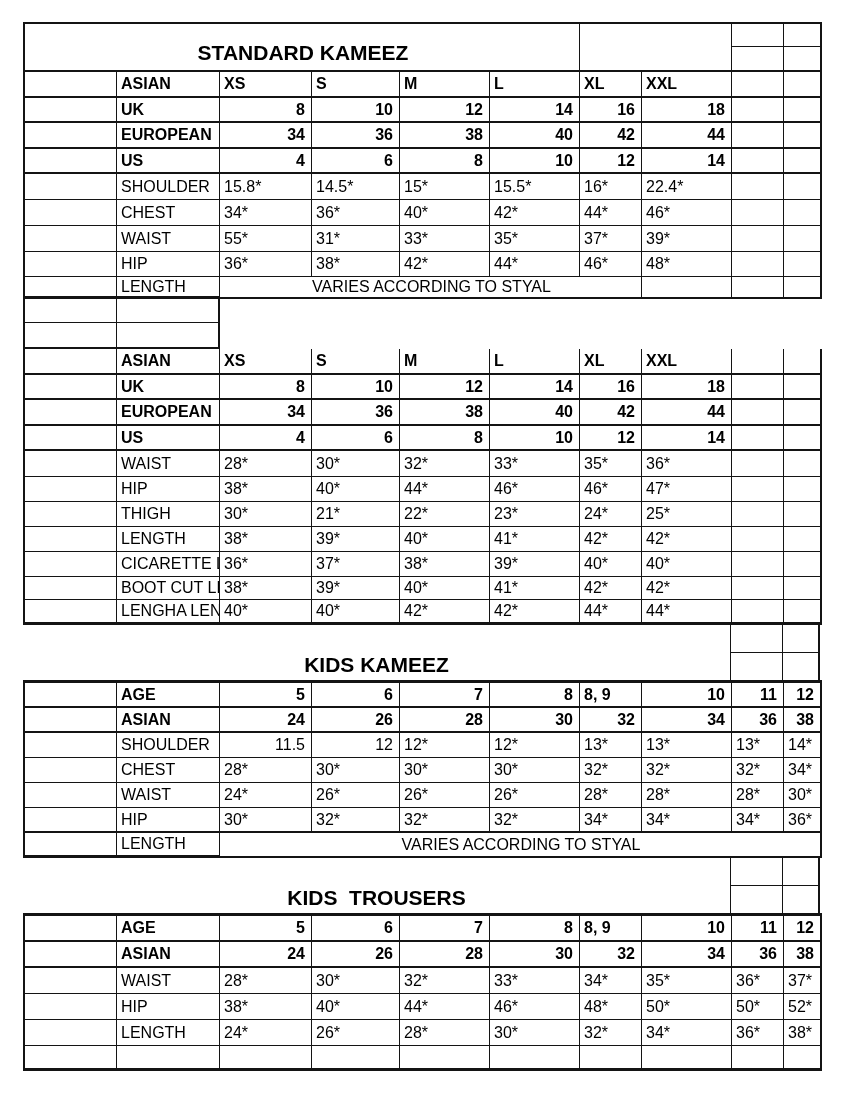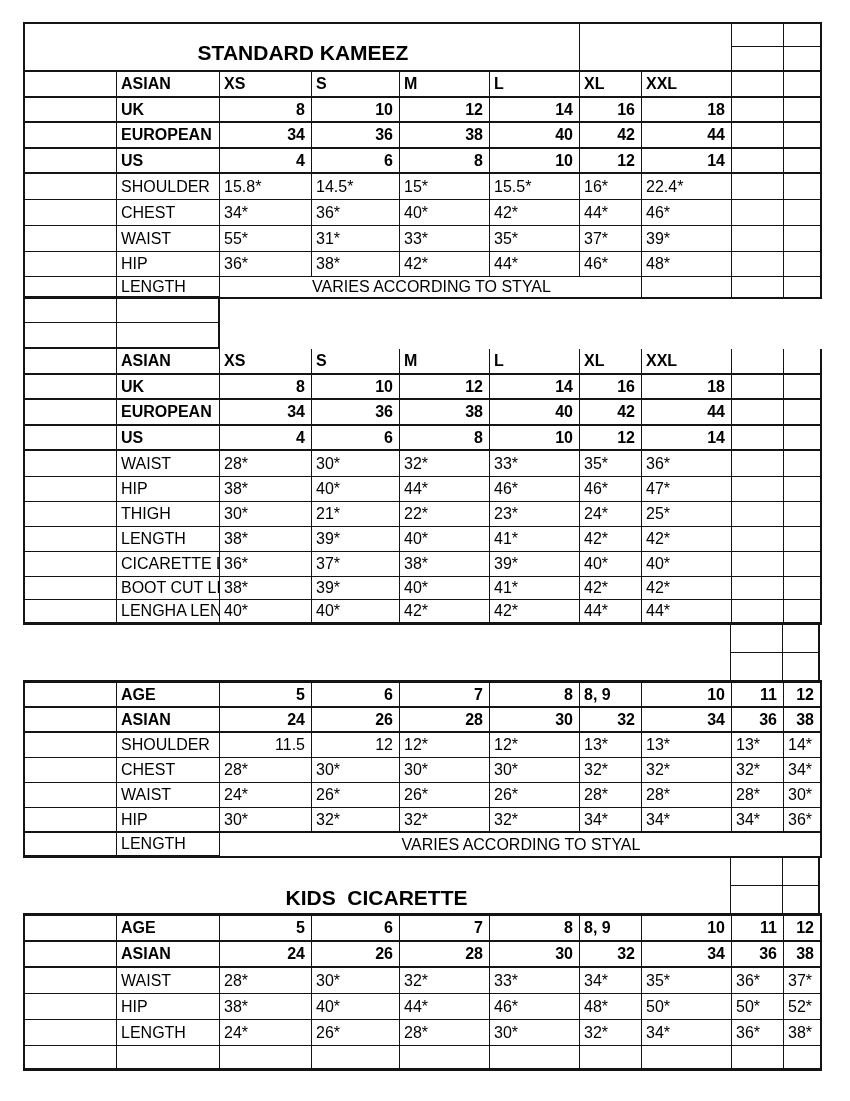--- a/index.html
+++ b/index.html
@@ -292,20 +292,21 @@
         <div class="cell" style="border-bottom-width: 3px;">40*</div>
         <div class="cell" style="border-bottom-width: 3px;">42*</div>
         <div class="cell" style="border-bottom-width: 3px;">42*</div>
         <div class="cell" style="border-bottom-width: 3px;">44*</div>
         <div class="cell" style="border-bottom-width: 3px;">44*</div>
         <div class="cell" style="border-bottom-width: 3px;"></div>
         <div class="cell lastcol" style="border-bottom-width: 3px;"></div>
       </div>
     </div>
     <div class="gap-band" style="height: 55px;">
+      <div class="gap-title">KIDS KAMEEZ</div>
       <div class="mini-grid">
         <div class="mini-cell">
           <div class="mini-half"></div>
         </div>
         <div class="mini-cell last">
           <div class="mini-half"></div>
         </div>
       </div>
     </div>
     <div class="size-table thick-top">
@@ -381,21 +382,21 @@
         <div class="cell" style="border-bottom-width: 2.2px;">34*</div>
         <div class="cell lastcol" style="border-bottom-width: 2.2px;">36*</div>
       </div>
       <div class="trow" style="height: 25px; grid-template-columns: 92px 103px 92px 88px 90px 90px 62px 90px 52px 38px;">
         <div class="cell" style="border-bottom-width: 3.3px;"></div>
         <div class="cell" style="border-bottom-width: 3.3px;">LENGTH</div>
         <div class="cell lastcol ac" style="grid-column: span 8; border-bottom-width: 2.2px;">VARIES ACCORDING TO STYAL</div>
       </div>
     </div>
     <div class="gap-band" style="height: 55px;">
-      <div class="gap-title">KIDS  CICARETTE</div>
+      <div class="gap-title">KIDS  TROUSERS</div>
       <div class="mini-grid">
         <div class="mini-cell">
           <div class="mini-half"></div>
         </div>
         <div class="mini-cell last">
           <div class="mini-half"></div>
         </div>
       </div>
     </div>
     <div class="size-table thick-top">

